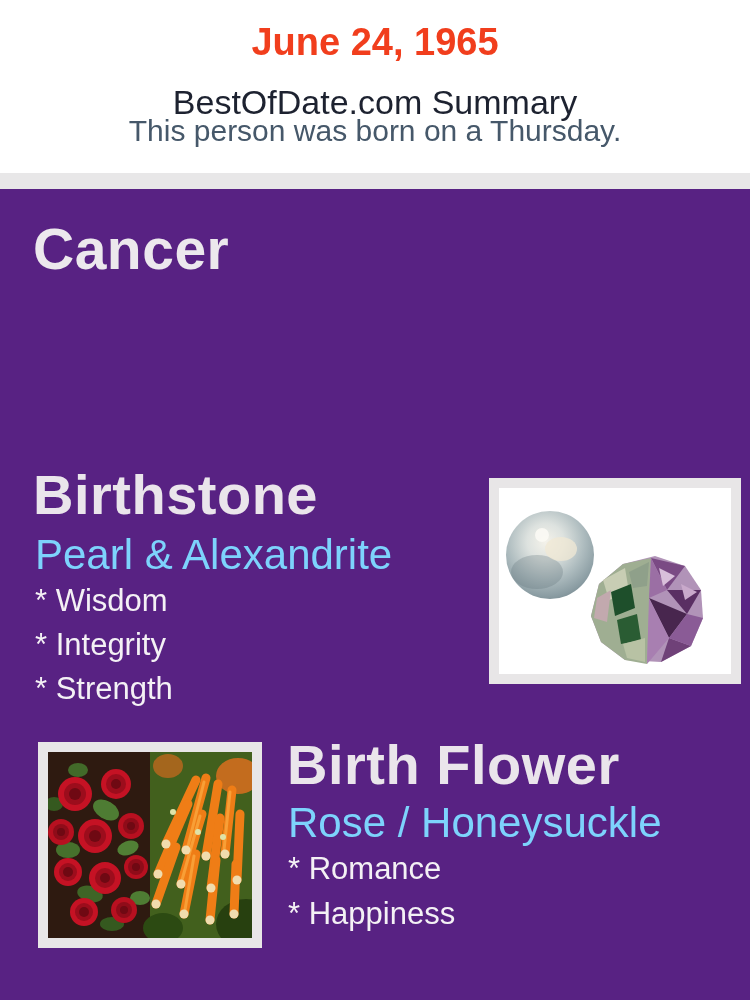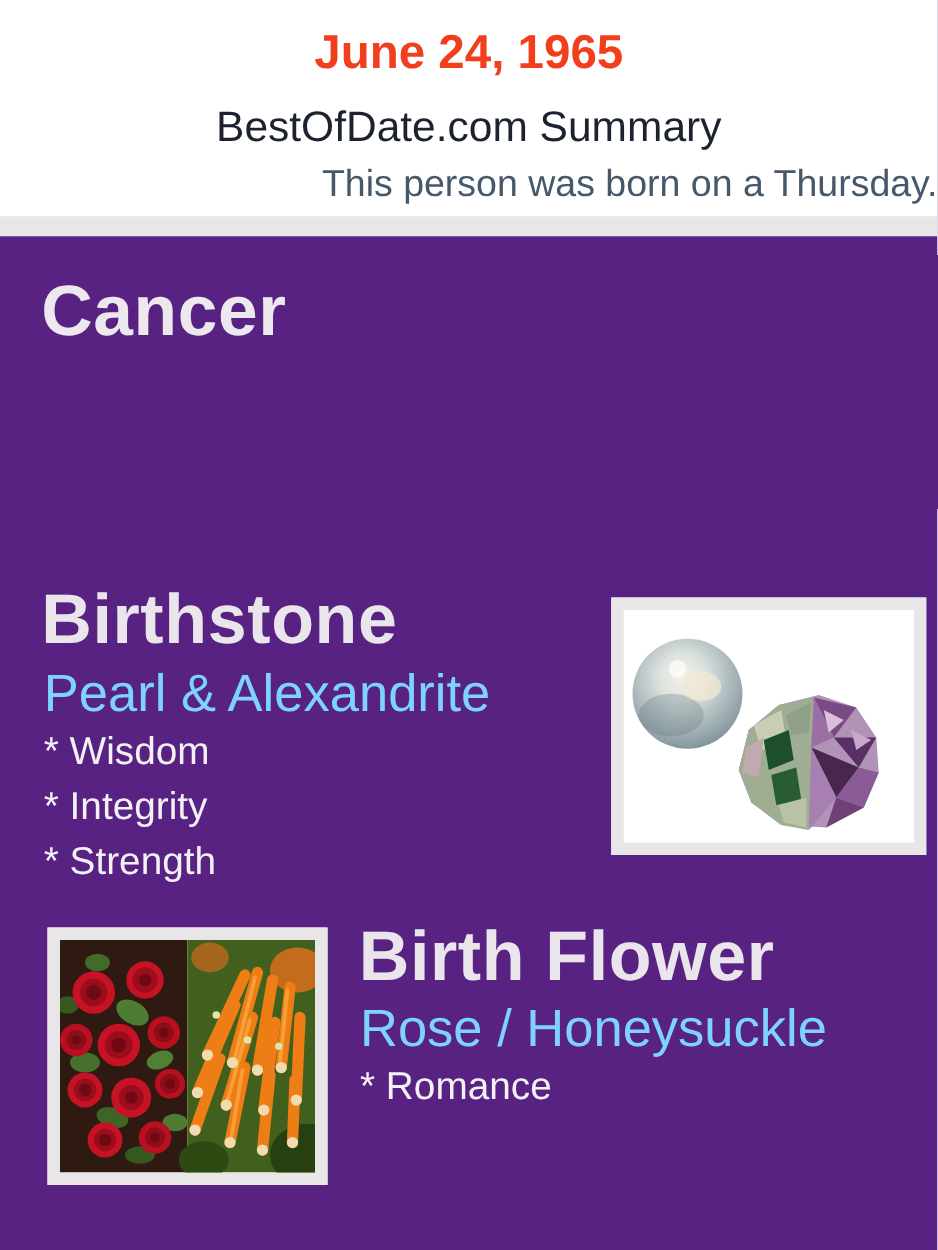--- a/index.html
+++ b/index.html
@@ -12,21 +12,21 @@
   .hdr-date {
     position:absolute; top:23px; left:0; width:100%; text-align:center;
     font-size:38px; font-weight:bold; line-height:1; letter-spacing:0px;
     color:#f13e1d;
   }
   .hdr-summary {
     position:absolute; top:84px; left:0; width:100%; text-align:center;
     font-size:34px; font-weight:400; line-height:1.1; color:#1d2230;
   }
   .hdr-born {
-    position:absolute; top:131px; left:0; width:100%; text-align:right;
+    position:absolute; top:114px; left:0; width:100%; text-align:center;
     font-size:30px; font-weight:400; line-height:1.1; color:#46586a;
   }
   .divider {
     position:absolute; top:173px; left:0; width:100%; height:16px;
     background:#e8e7e8;
   }
   
   .panel {
     position:absolute; top:189px; left:0; width:100%; height:811px;
     background:#582283;
@@ -218,15 +218,16 @@
               <circle cx="150" cy="80" r="3"></circle>
               <circle cx="175" cy="85" r="3"></circle>
           </g>
         </g>
       </svg>
     </div>
 
     <h2 class="sec-title bf-title">Birth Flower</h2>
     <div class="sec-sub bf-sub">Rose / Honeysuckle</div>
     <div class="trait bf-t0">* Romance</div>
+    <div class="trait bf-t1">* Happiness</div>
 
   </section>
 </div>
 
 </body></html>

